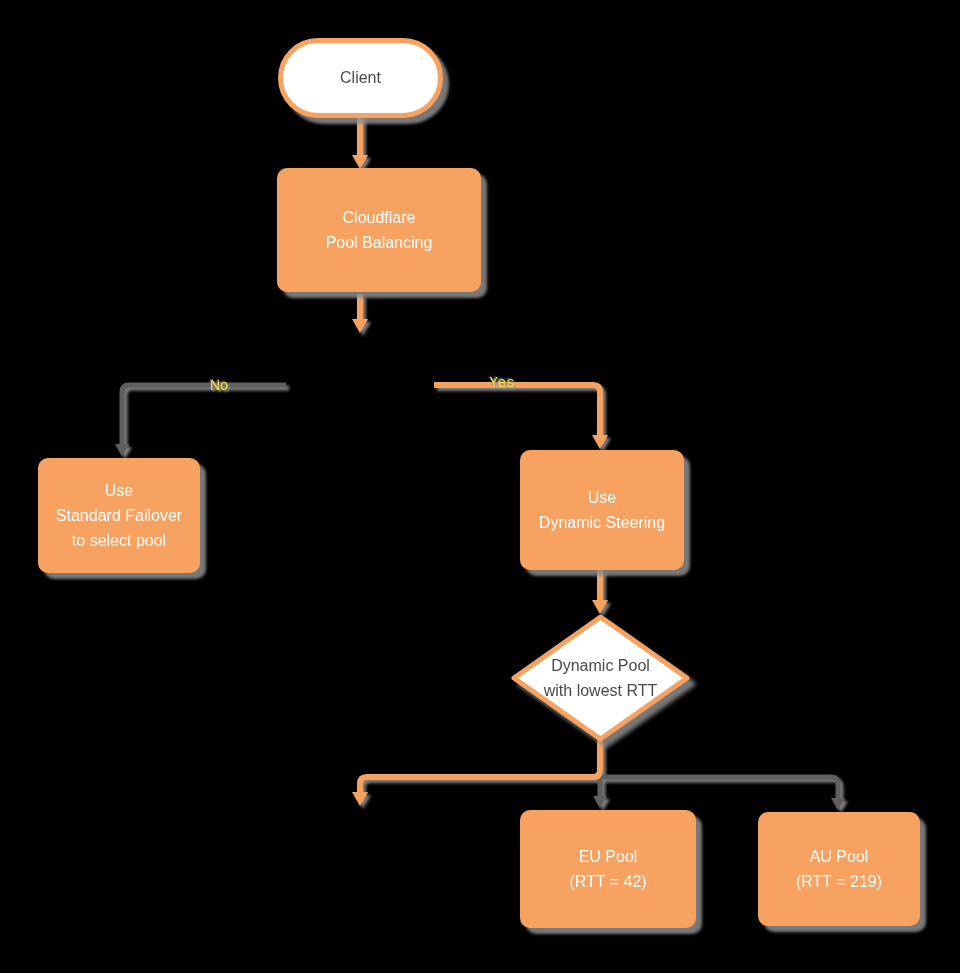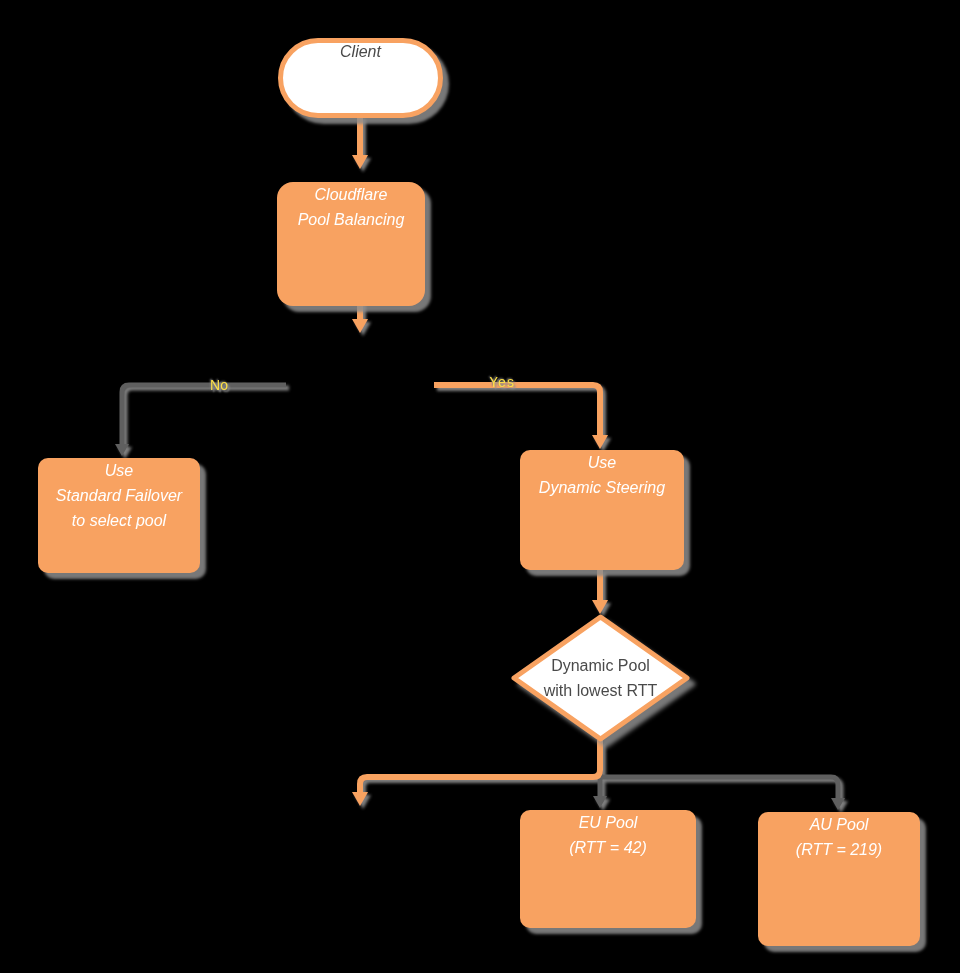--- a/index.html
+++ b/index.html
@@ -3,23 +3,22 @@
 <meta charset="utf-8">
 <style>
   html,body{margin:0;padding:0;background:#000;}
   .canvas{
     position:relative;width:960px;height:973px;background:#000;overflow:hidden;
     font-family:"Liberation Sans",sans-serif;
   }
   .connectors{position:absolute;left:0;top:0;z-index:1;}
   .node{
     position:absolute;z-index:2;box-sizing:border-box;
-    display:flex;flex-direction:column;align-items:center;
+    display:flex;flex-direction:column;align-items:center;justify-content:center;
     text-align:center;
-    font-style:italic;
   }
   .obox{
     background:#f8a261;color:#ffffff;border-radius:10px;
     box-shadow:6px 6px 3px rgba(141,141,141,0.85);
     font-size:16px;line-height:25px;
   }
   .stadium{
     background:#ffffff;border:5px solid #f8a261;border-radius:44px;
     color:#4a4a4a;font-size:16px;
     box-shadow:6px 6px 3px rgba(141,141,141,0.85);
@@ -32,26 +31,26 @@
     color:#4a4a4a;font-size:16px;line-height:25px;text-align:center;
   }
   .edge-label{
     position:absolute;z-index:3;transform:translate(-50%,-50%);
     color:#fde047;font-size:14px;
     text-shadow:2px 2px 2px #8f8f8f, -1px -1px 2px #7d7d7d;
   }
   .line b{font-weight:bold;}
   
   #n-client{left:278px;top:38px;width:165px;height:80px;}
-  #n-lb{left:277px;top:182px;width:148px;height:124px;border-radius:16px;}
+  #n-lb{left:277px;top:168px;width:204px;height:124px;}
   #n-failover{left:38px;top:458px;width:162px;height:115px;}
   #n-dynamic{left:520px;top:450px;width:164px;height:120px;}
   #n-enam{left:280px;top:808px;width:160px;height:120px;}
   #n-eu{left:520px;top:810px;width:176px;height:118px;}
-  #n-au{left:758px;top:812px;width:162px;height:134px;}
+  #n-au{left:758px;top:812px;width:162px;height:114px;}
   #d-rtt{left:283px;top:328px;width:154px;height:114px;}
   #d-select{left:511px;top:614px;width:179px;height:128px;}
   #lbl-no{left:219px;top:385px;}
   #lbl-yes{left:502px;top:383px;font-family:Liberation Mono, monospace;}
 </style>
 </head>
 <body>
 
 <div class="canvas">
 

